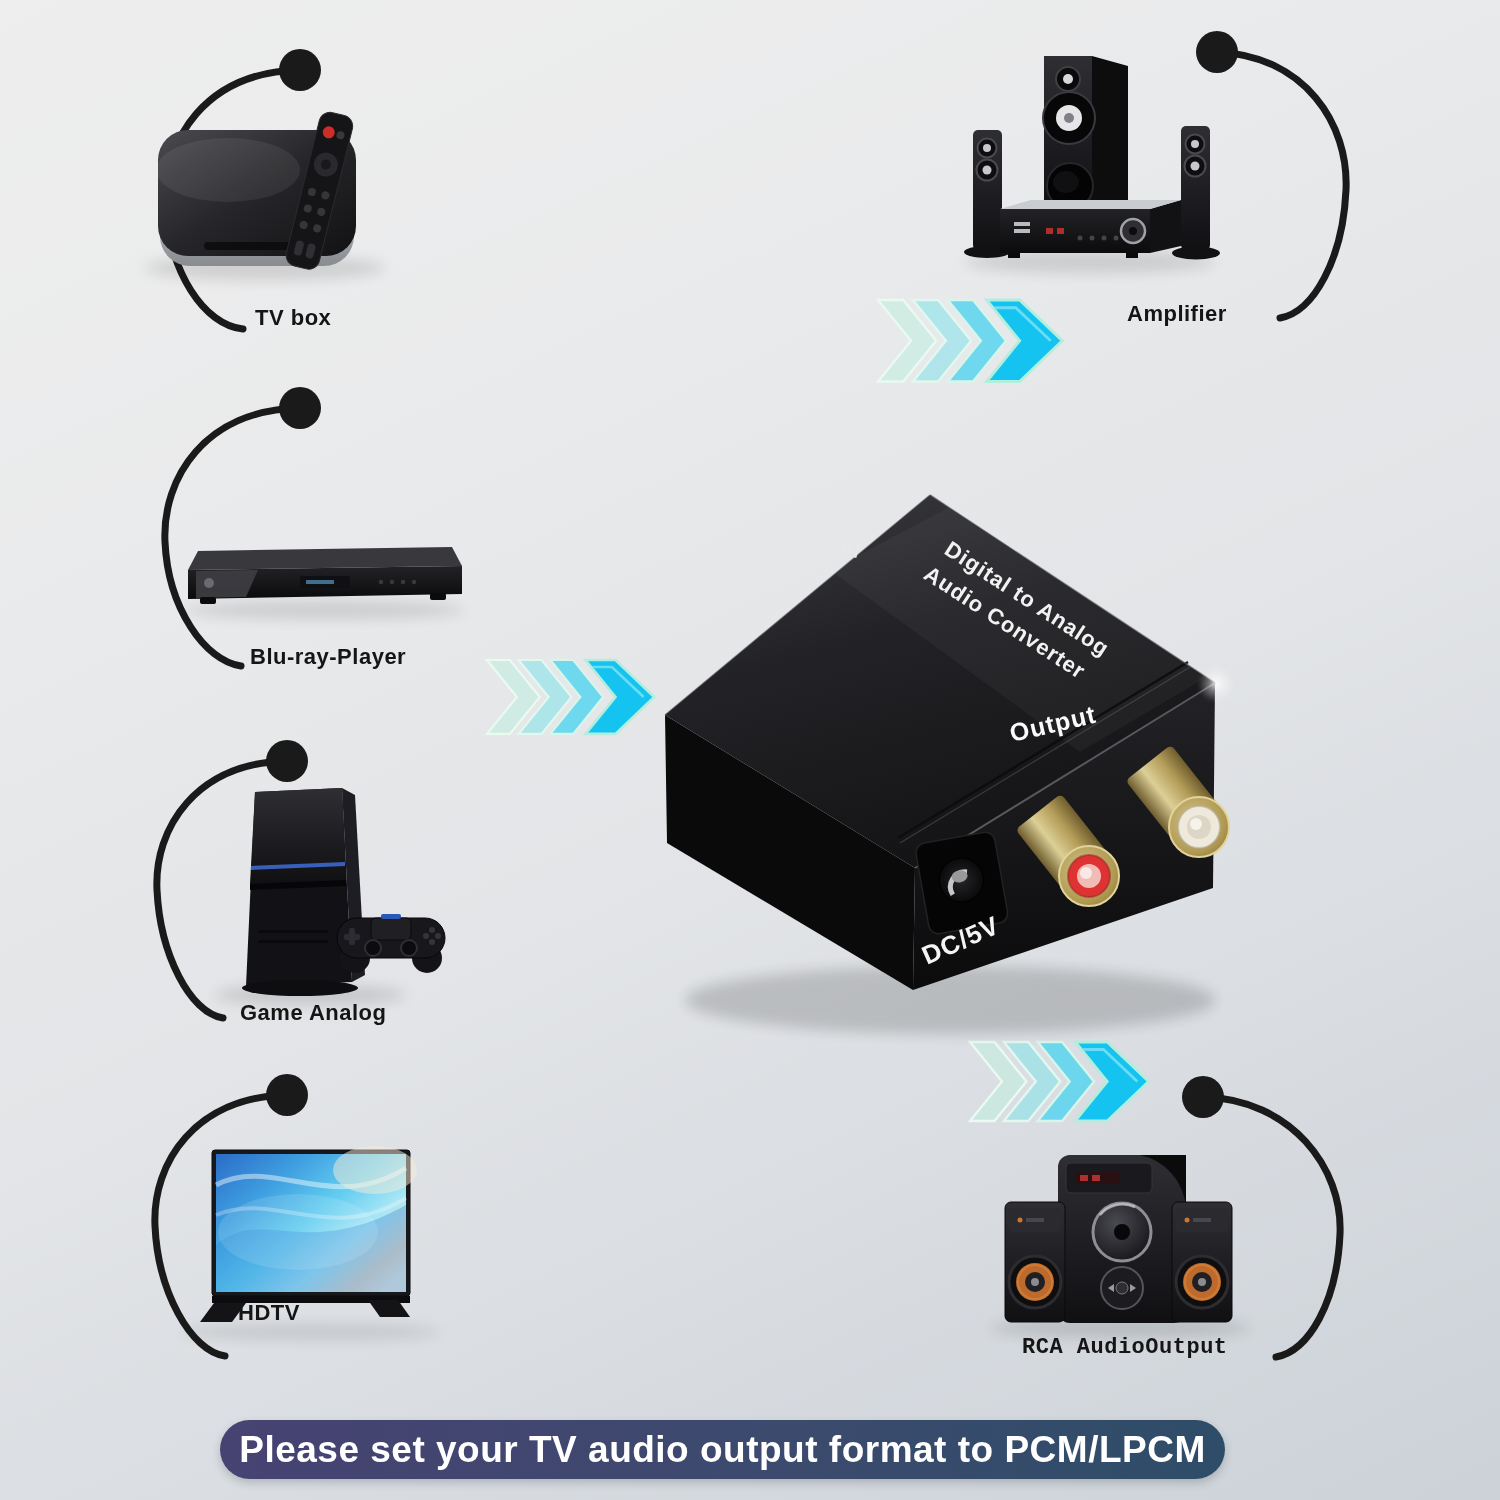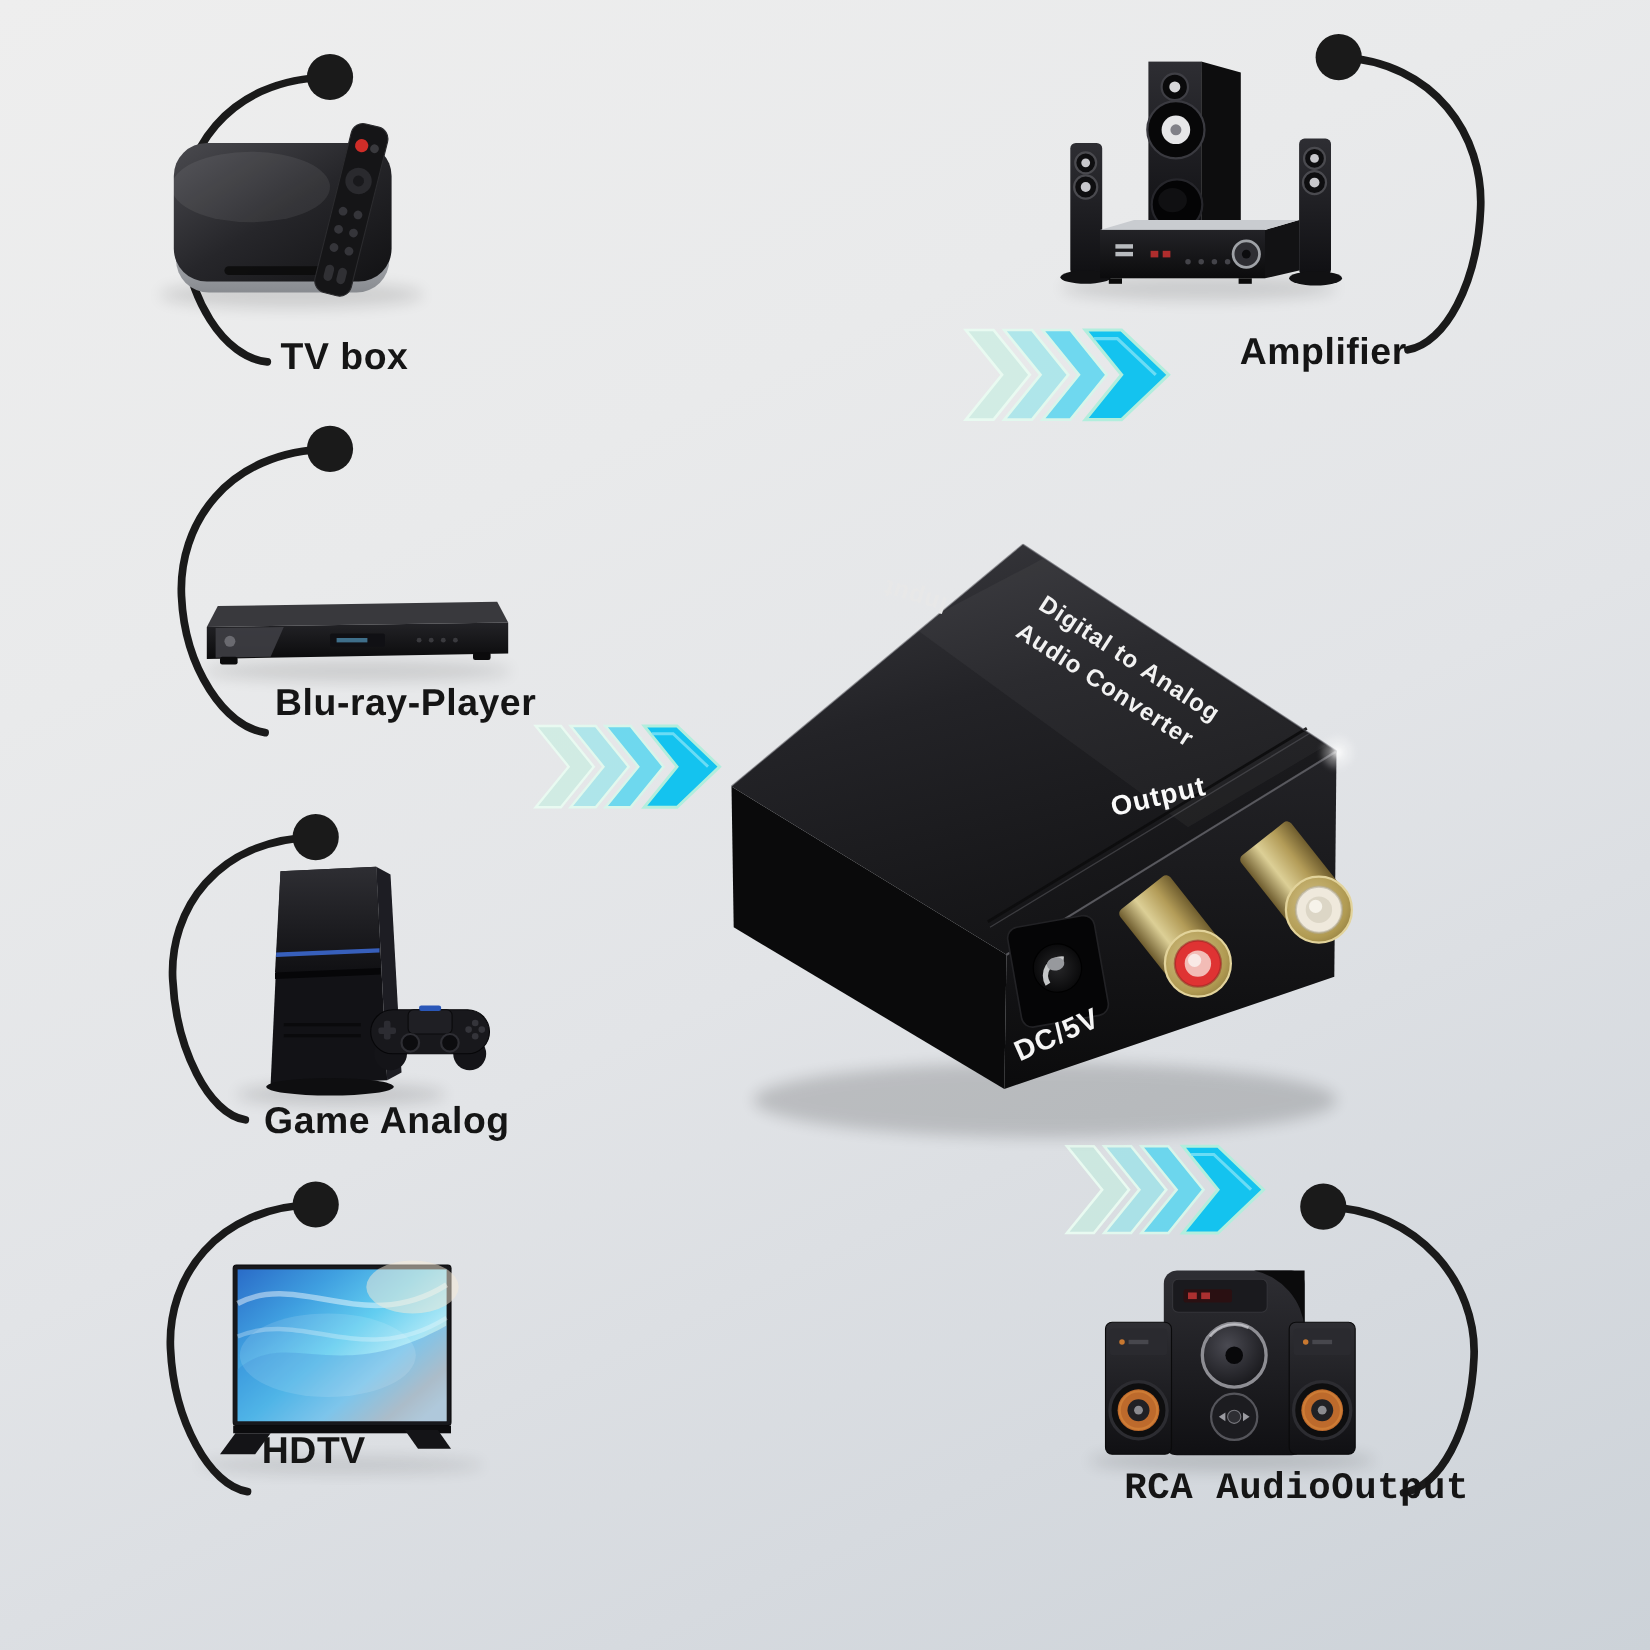--- a/index.html
+++ b/index.html
@@ -3,21 +3,21 @@
 <meta charset="utf-8">
 <style>
   html,body{margin:0;padding:0;}
   #stage{
     position:relative;width:1500px;height:1500px;overflow:hidden;
     background:linear-gradient(155deg,#eeeeee 0%,#e9eaeb 30%,#e2e4e7 55%,#d6dadf 80%,#ccd2d8 100%);
     font-family:"Liberation Sans",sans-serif;
   }
   #scene{position:absolute;left:0;top:0;}
   .dev-label{
-    position:absolute;color:#151515;font-weight:700;font-size:34px;letter-spacing:.5px;white-space:nowrap;
+    position:absolute;color:#151515;font-weight:700;font-size:22px;letter-spacing:.5px;white-space:nowrap;
   }
   #banner{
     position:absolute;left:220px;top:1420px;width:1005px;height:59px;border-radius:30px;
     background:linear-gradient(90deg,#474272 0%,#3c4a6e 55%,#2e4d68 100%);
     box-shadow:0 4px 8px rgba(40,50,70,.22);
     display:flex;align-items:center;justify-content:center;
   }
   #banner span{color:#fff;font-size:37px;font-weight:600;letter-spacing:.5px;white-space:nowrap;}
 </style>
 </head>
@@ -342,18 +342,21 @@
       </g>
       <text transform="translate(862,544) rotate(197)" font-size="22" font-weight="bold" letter-spacing="1" fill="#e8e8e8">Input</text>
       <text transform="translate(1012,742) rotate(-13)" font-size="25" font-weight="bold" letter-spacing="1" fill="#fafafa">Output</text>
       <text transform="translate(927,965) rotate(-24)" font-size="26" font-weight="bold" letter-spacing="1" fill="#f5f5f5">DC/5V</text>
     </g>
   </g>
 </svg>
 
   <div class="dev-label" style="left:255px;top:305px;">TV box</div>
   <div class="dev-label" style="left:1127px;top:301px;">Amplifier</div>
-  <div class="dev-label" style="left:250px;top:620px;">Blu-ray-Player</div>
+  <div class="dev-label" style="left:250px;top:644px;">Blu-ray-Player</div>
   <div class="dev-label" style="left:240px;top:1000px;">Game Analog</div>
   <div class="dev-label" style="left:238px;top:1300px;">HDTV</div>
   <div class="dev-label" style="left:1022px;top:1335px;font-family:Liberation Mono, monospace;">RCA AudioOutput</div>
 
+  <div id="banner">
+    <span>Please set your TV audio output format to PCM/LPCM</span>
+  </div>
 </div>
 
 </body></html>

